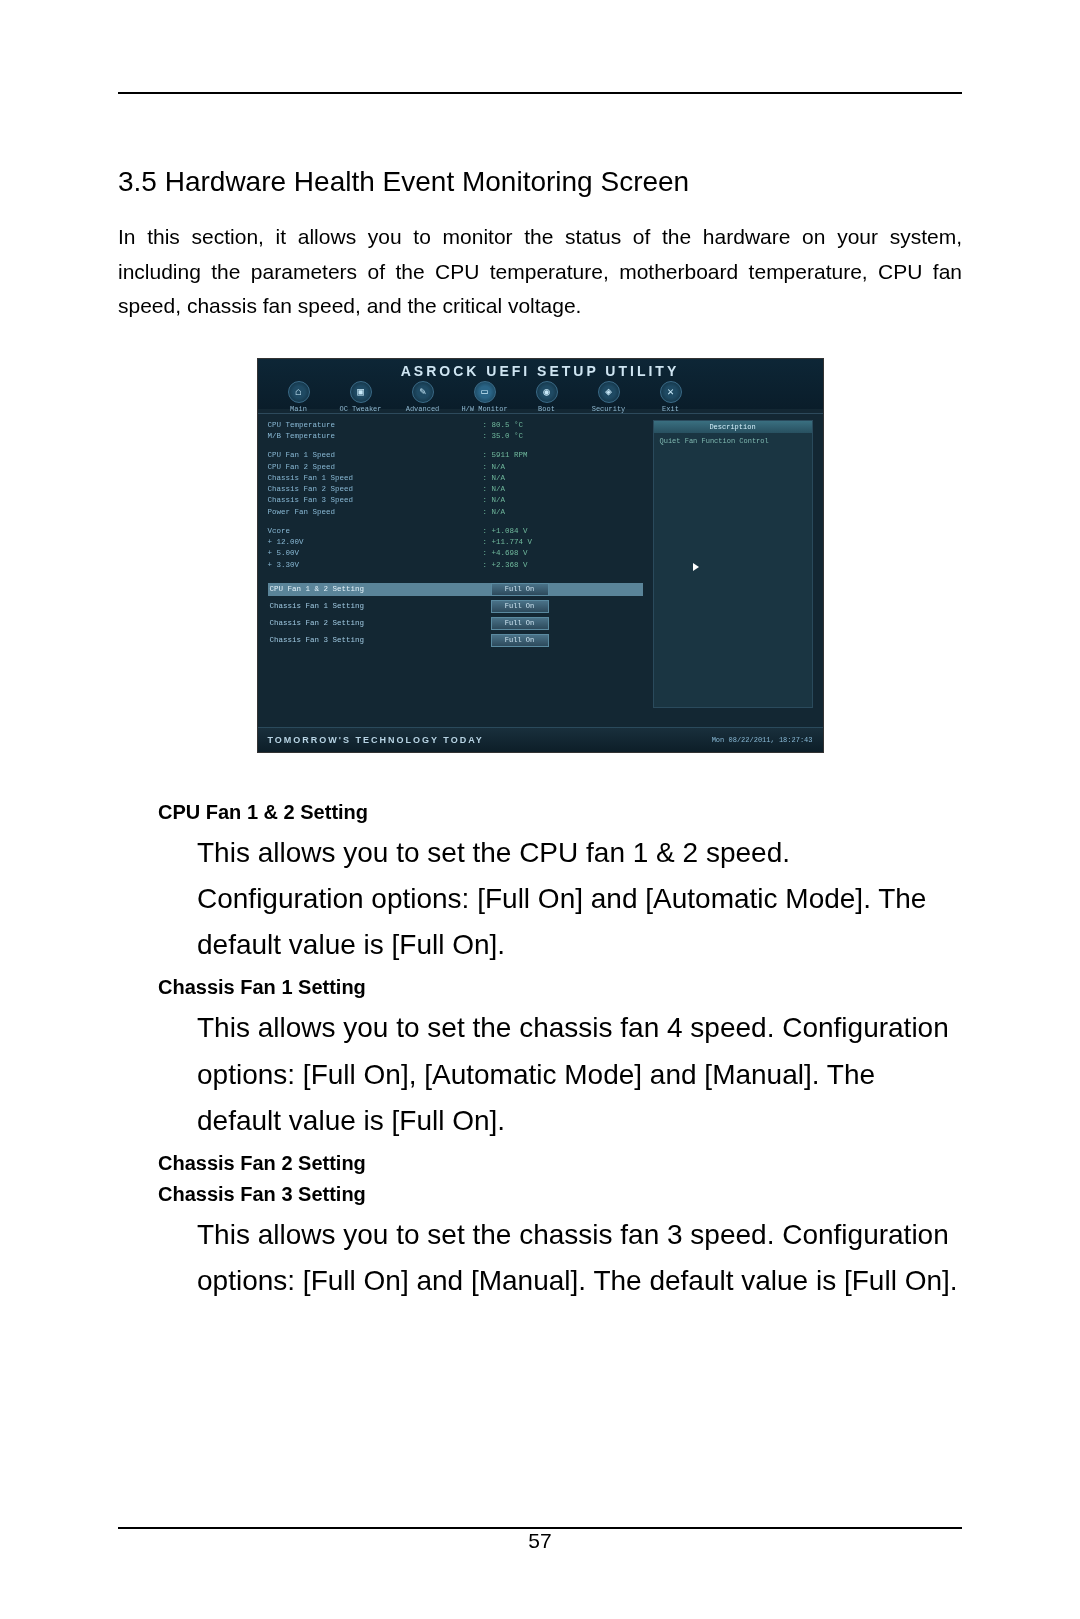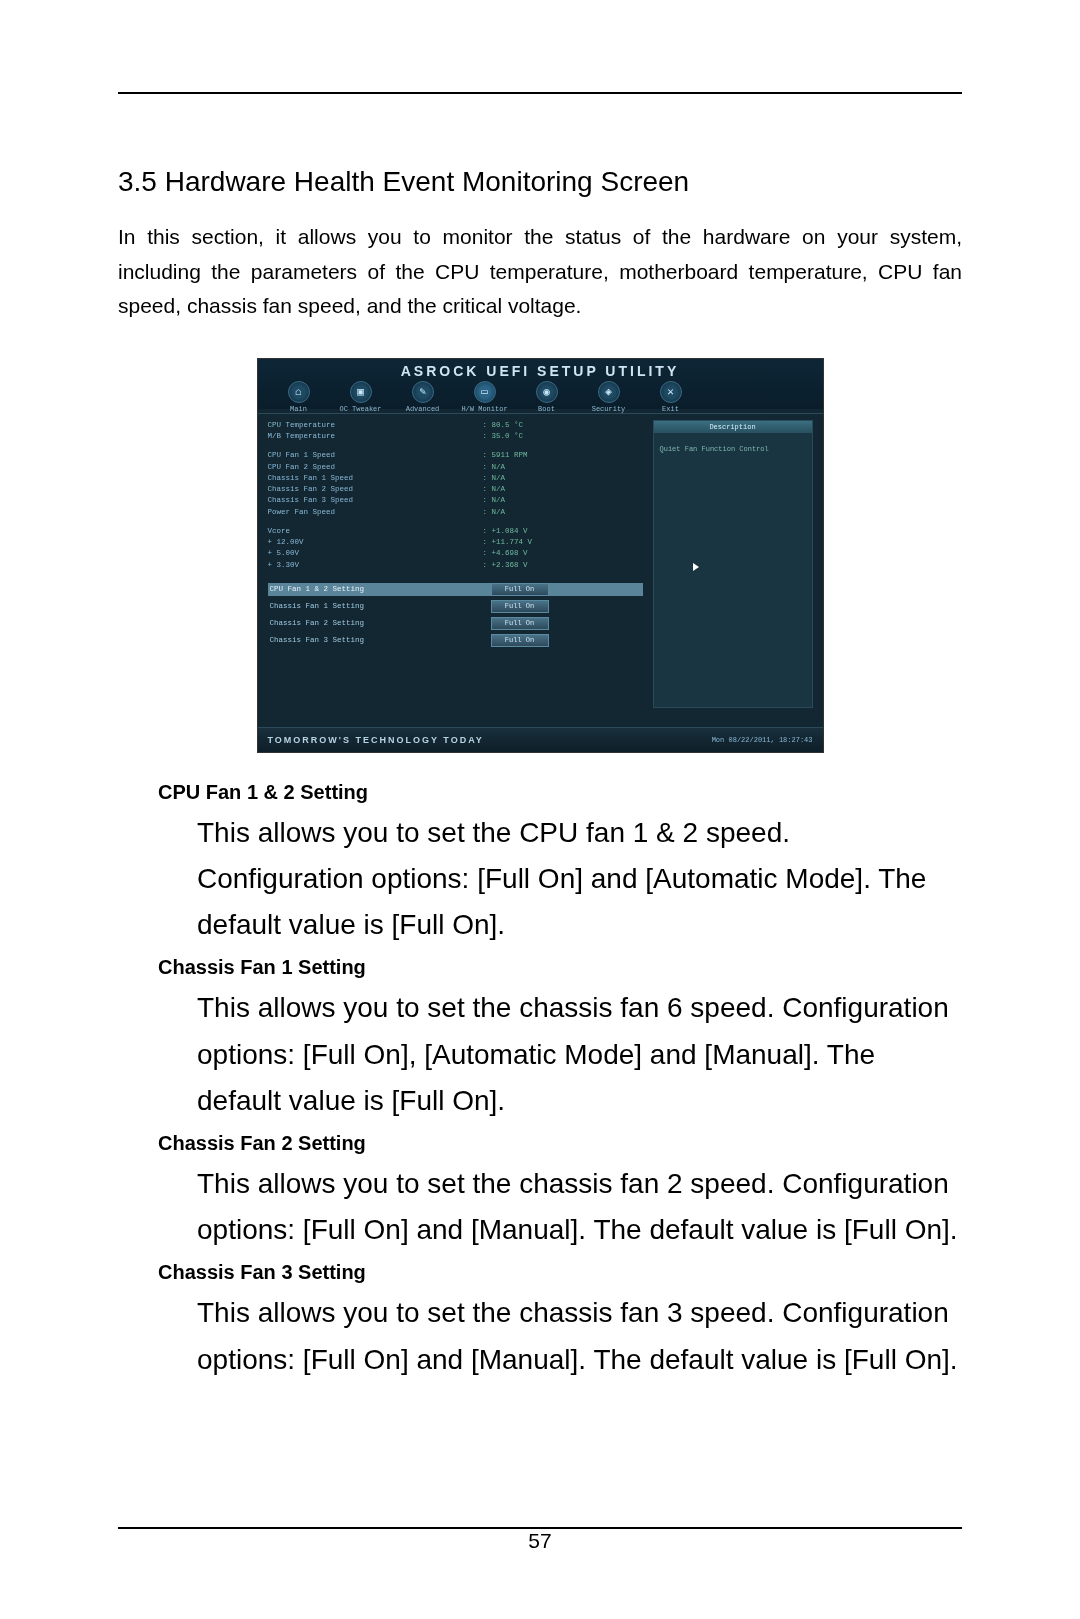--- a/index.html
+++ b/index.html
@@ -27,21 +27,21 @@
     .intro-text {
       font-size: 21px;
       line-height: 1.65;
       text-align: justify;
       margin-bottom: 34px;
     }
     
     .bios {
       width: 567px;
       height: 395px;
-      margin: 0 auto 28px auto;
+      margin: 0 auto 48px auto;
       background: linear-gradient(#0d2636, #0a1d2a 50px, #132733 50px);
       color: #9fc8e0;
       font-family: "Courier New", monospace;
       font-size: 8px;
       position: relative;
       border: 1px solid #333;
     }
     .bios-title {
       text-align: center;
       color: #cfe5f2;
@@ -92,21 +92,21 @@
       border: 1px solid #2a4a5c;
     }
     .bios-right-title {
       background: linear-gradient(#3a6f80, #285060);
       text-align: center;
       font-size: 7px;
       padding: 2px;
       color: #d4f0fb;
     }
     .bios-right-body {
-      padding: 12px 6px;
+      padding: 4px 6px;
       font-size: 7px;
       color: #7fb8b0;
     }
     .kv-row {
       display: flex;
       font-size: 7.5px;
       line-height: 1.5;
       gap: 20px;
     }
     .kv-row .k { width: 195px; color: #88b8d4; }
@@ -310,25 +310,24 @@
     </div>
   </div>
 
   <div id="descriptions">
       <div class="desc-block">
         <div class="desc-term">CPU Fan 1 &amp; 2 Setting</div>
         <div class="desc-text">This allows you to set the CPU fan 1 &amp; 2 speed. Configuration options: [Full On] and [Automatic Mode]. The default value is [Full On].</div>
       </div>
       <div class="desc-block">
         <div class="desc-term">Chassis Fan 1 Setting</div>
-        <div class="desc-text">This allows you to set the chassis fan 6 speed. Configuration options: [Full On], [Automatic Mode] and [Manual]. The default value is [Full On].</div>
+        <div class="desc-text">This allows you to set the chassis fan 4 speed. Configuration options: [Full On], [Automatic Mode] and [Manual]. The default value is [Full On].</div>
       </div>
       <div class="desc-block">
         <div class="desc-term">Chassis Fan 2 Setting</div>
-        <div class="desc-text">This allows you to set the chassis fan 2 speed. Configuration options: [Full On] and [Manual]. The default value is [Full On].</div>
       </div>
       <div class="desc-block">
         <div class="desc-term">Chassis Fan 3 Setting</div>
         <div class="desc-text">This allows you to set the chassis fan 3 speed. Configuration options: [Full On] and [Manual]. The default value is [Full On].</div>
       </div>
     </div>
 </div>
 
 <div class="page-footer">
   <span>57</span>

